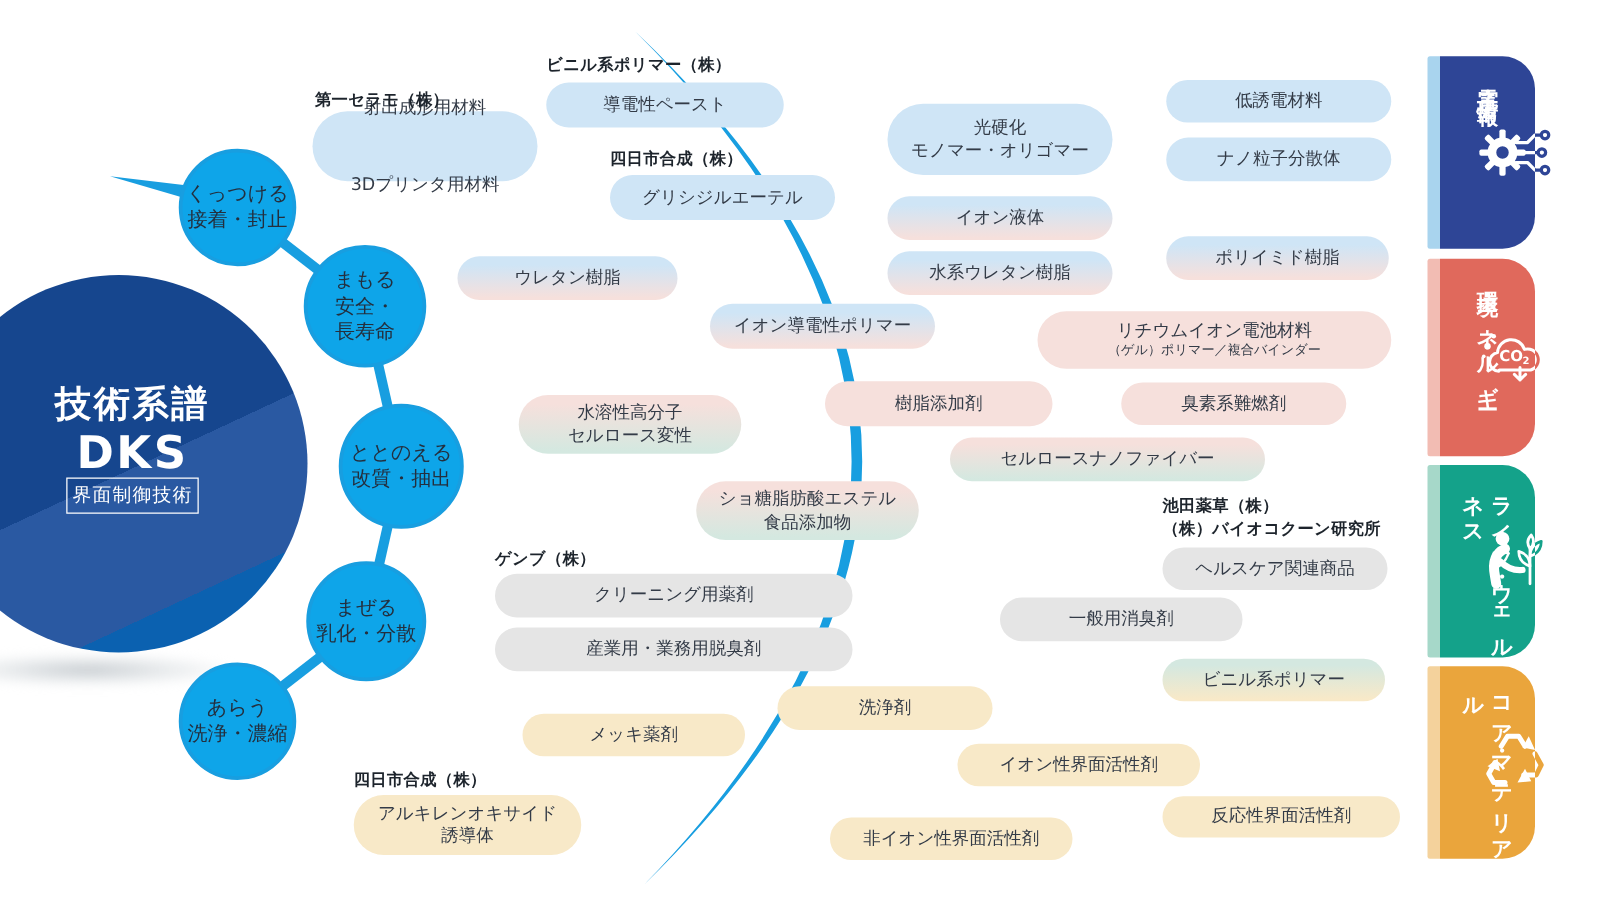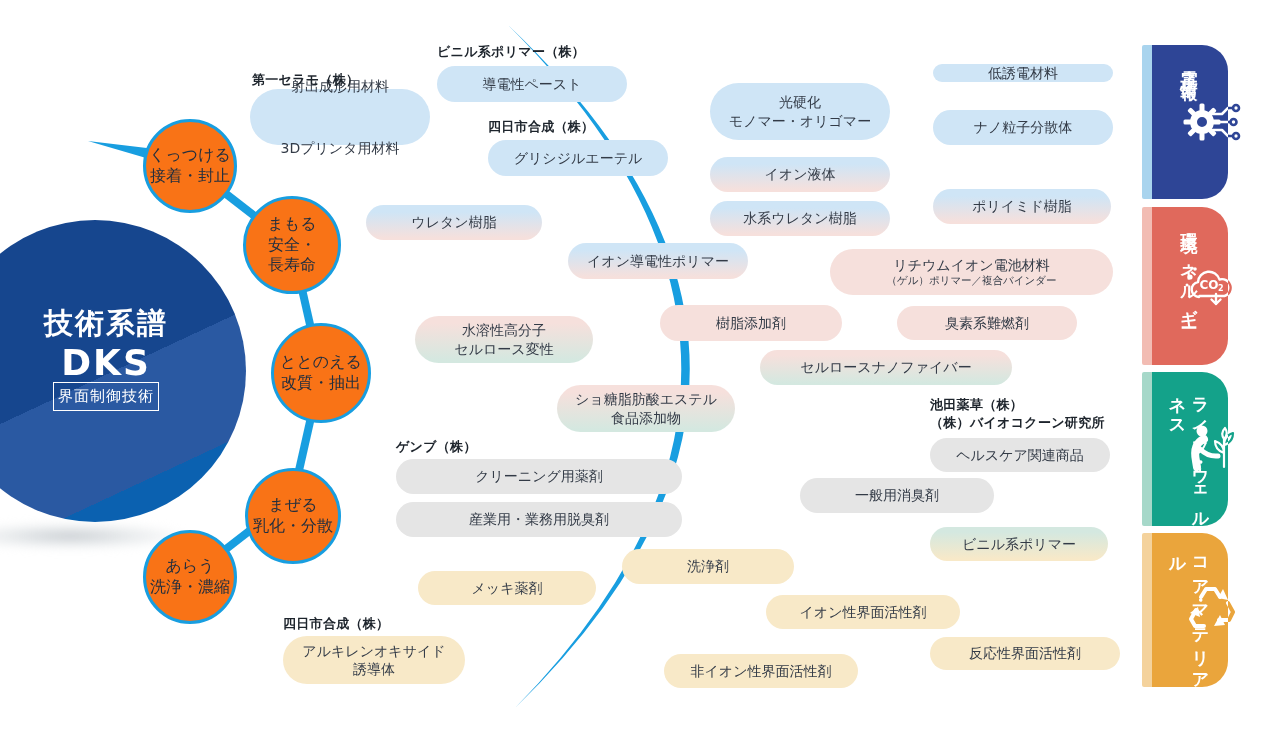--- a/index.html
+++ b/index.html
@@ -21,21 +21,21 @@
   }
   #hub-text{position:absolute;left:0px;top:300px;width:212px;z-index:3;text-align:center;color:#fff;}
   #hub-title1{font-size:36px;font-weight:700;letter-spacing:2px;line-height:1.05;}
   #hub-title2{font-size:29px;font-weight:600;letter-spacing:2px;margin-top:4px;}
   #hub-badge{
     display:inline-block;margin-top:0;border:1px solid #ffffff;padding:4px 4px;
     font-size:15px;letter-spacing:1px;color:#fff;
   }
   
   .process-node{
-    position:absolute;z-index:4;background:#f97316;border:3px solid #189ee0;border-radius:50%;
+    position:absolute;z-index:4;background:#0ea5e9;border:3px solid #189ee0;border-radius:50%;
     display:flex;flex-direction:column;align-items:center;justify-content:center;
     color:#242f3e;font-size:16px;line-height:1.3;text-align:right;font-weight:500;
   }
   
   .pill{
     position:absolute;z-index:2;border-radius:999px;
     display:flex;flex-direction:column;align-items:center;justify-content:center;
     color:#333b47;font-size:14px;line-height:1.32;text-align:center;white-space:nowrap;font-weight:500;
   }
   .pill .sub{font-size:10.5px;letter-spacing:0;}
@@ -105,21 +105,21 @@
       <div class="pill fill-blue" style="left: 710px; top: 83px; width: 180px; height: 57px;">
         <span>光硬化</span>
         <span>モノマー・オリゴマー</span>
       </div>
       <div class="pill fill-blue-pink" style="left: 710px; top: 157px; width: 180px; height: 35px;">
         <span>イオン液体</span>
       </div>
       <div class="pill fill-blue-pink" style="left: 710px; top: 201px; width: 180px; height: 35px;">
         <span>水系ウレタン樹脂</span>
       </div>
-      <div class="pill fill-blue" style="left: 933px; top: 64px; width: 180px; height: 18px;">
+      <div class="pill fill-blue" style="left: 933px; top: 64px; width: 180px; height: 34px;">
         <span>低誘電材料</span>
       </div>
       <div class="pill fill-blue" style="left: 933px; top: 110px; width: 180px; height: 35px;">
         <span>ナノ粒子分散体</span>
       </div>
       <div class="pill fill-blue-pink" style="left: 933px; top: 189px; width: 178px; height: 35px;">
         <span>ポリイミド樹脂</span>
       </div>
       <div class="pill fill-blue-pink" style="left: 568px; top: 243px; width: 180px; height: 36px;">
         <span>イオン導電性ポリマー</span>
@@ -196,21 +196,21 @@
       </div>
       <div class="process-node" style="left: 243px; top: 196px; width: 92px; height: 92px;">
         <span>まもる</span>
         <span>安全・</span>
         <span>長寿命</span>
       </div>
       <div class="process-node" style="left: 271px; top: 323px; width: 94px; height: 94px;">
         <span>ととのえる</span>
         <span>改質・抽出</span>
       </div>
-      <div class="process-node" style="left: 245px; top: 468px; width: 90px; height: 90px;">
+      <div class="process-node" style="left: 245px; top: 449px; width: 90px; height: 90px;">
         <span>まぜる</span>
         <span>乳化・分散</span>
       </div>
       <div class="process-node" style="left: 143px; top: 530px; width: 88px; height: 88px;">
         <span>あらう</span>
         <span>洗浄・濃縮</span>
       </div>
     </div>
   <div id="sidebar">
       <div class="cat-bar" style="top: 45px; height: 154px;">

